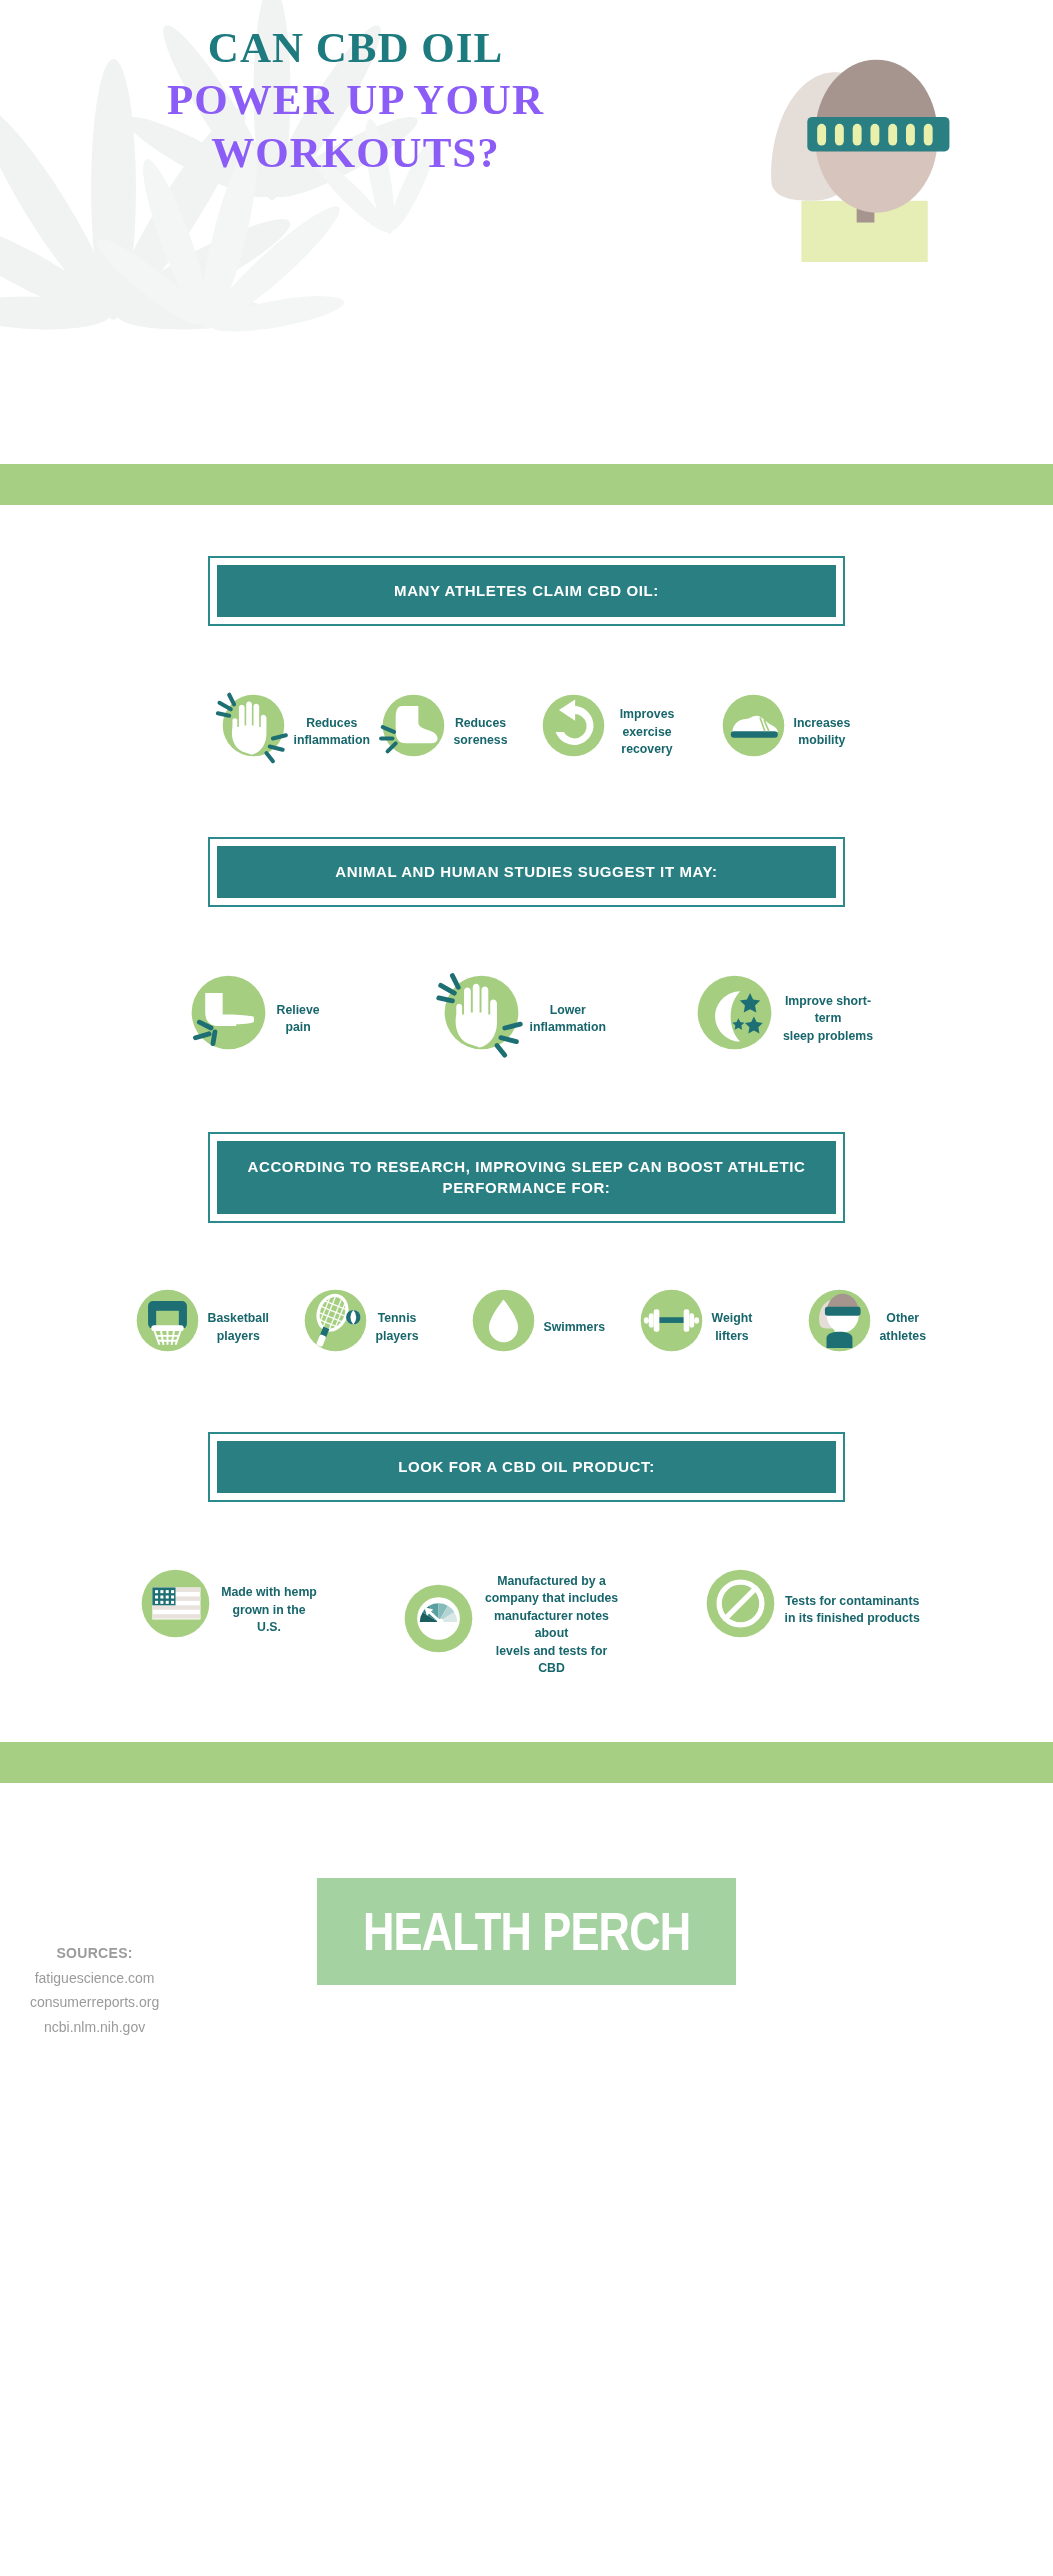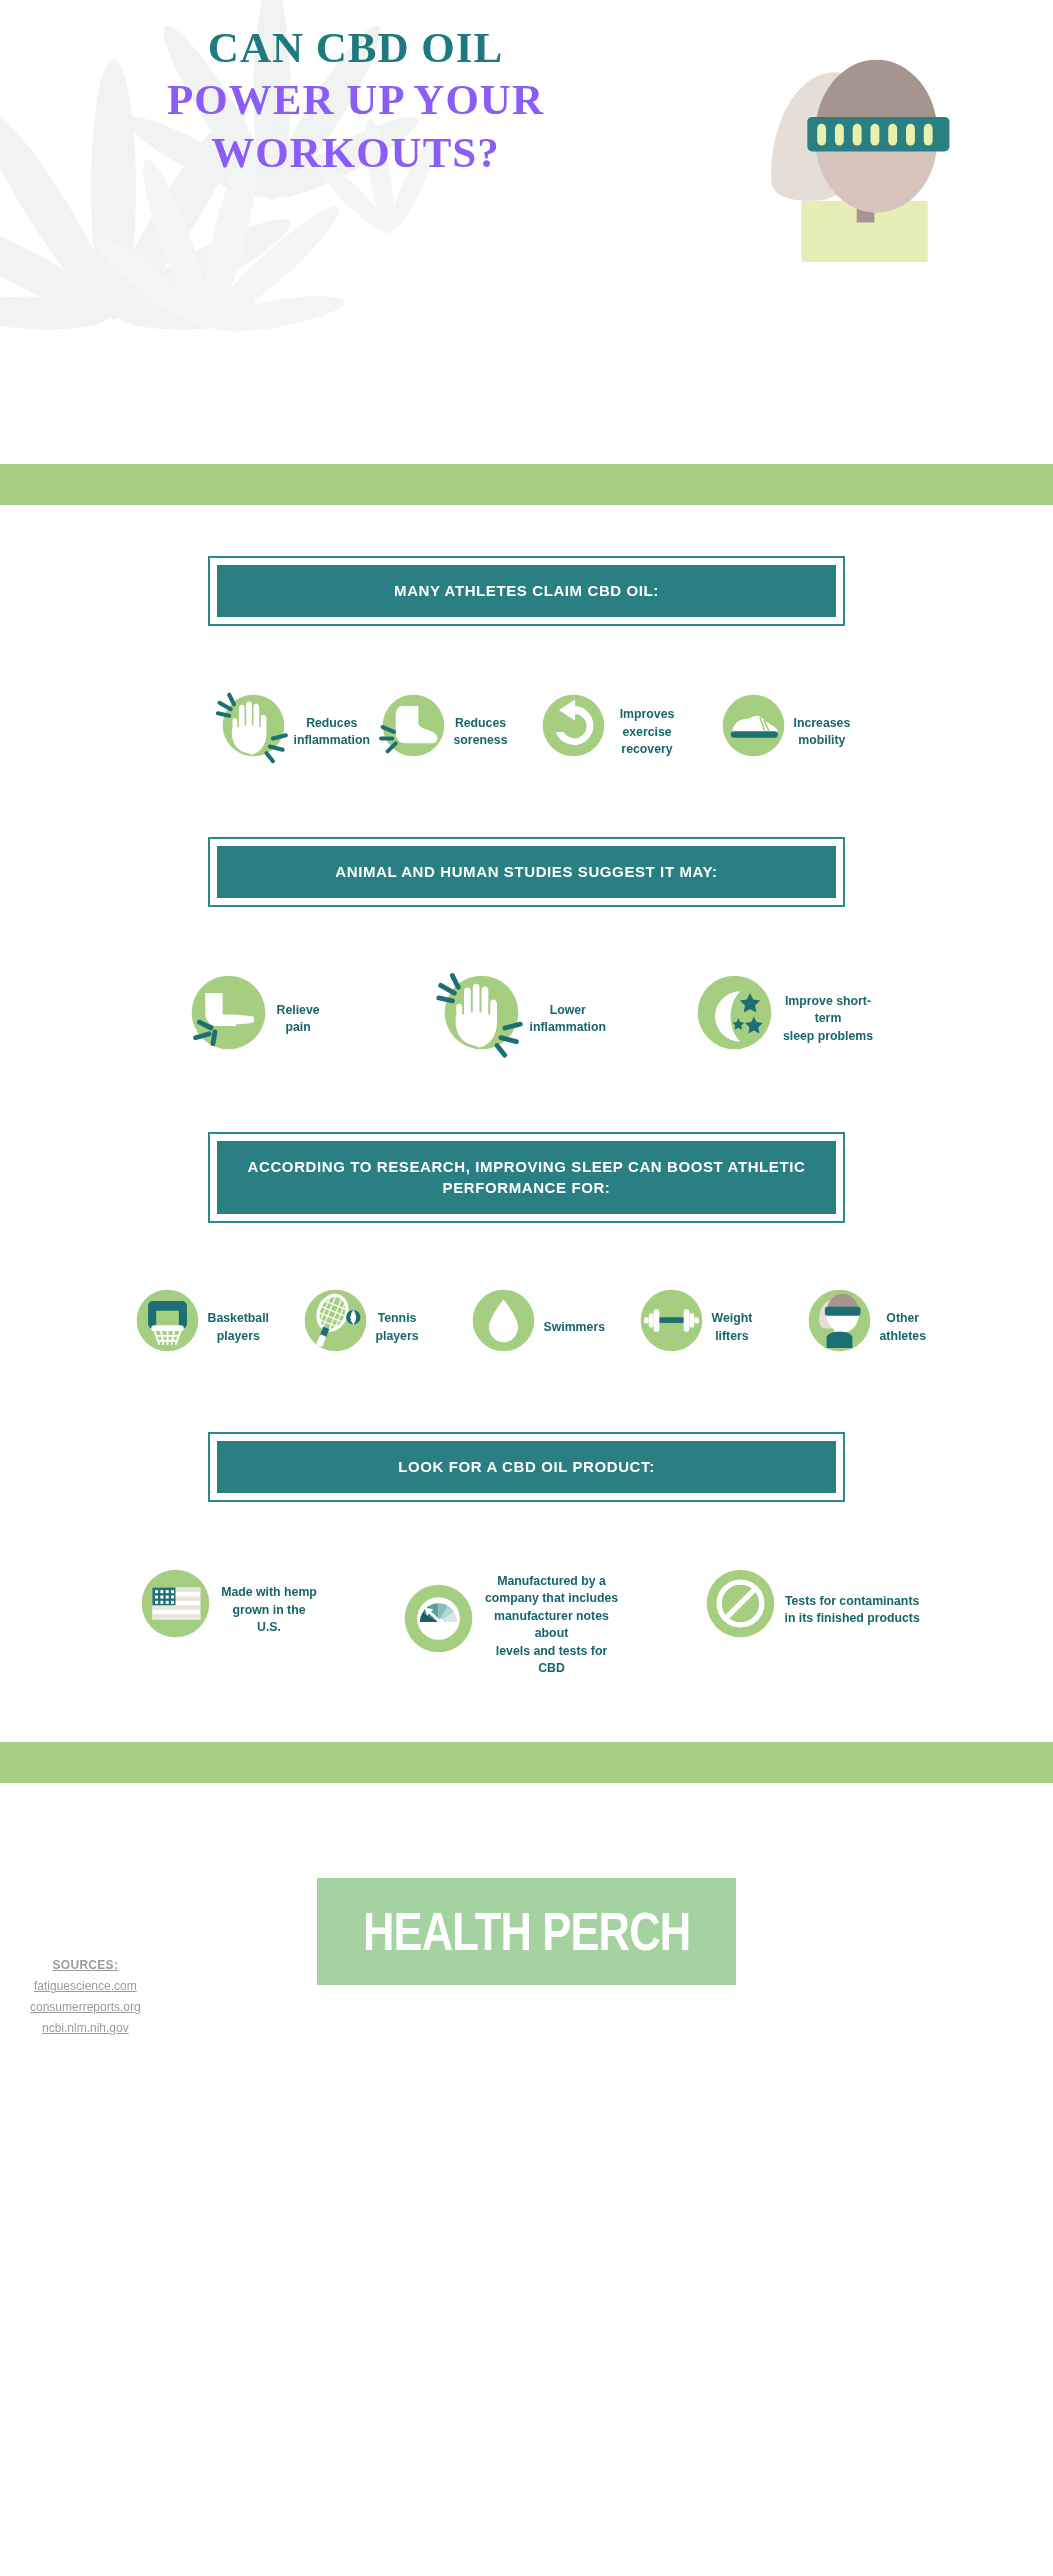--- a/index.html
+++ b/index.html
@@ -143,23 +143,22 @@
     font-size: 53px;
     letter-spacing: -1px;
     transform: scaleX(0.82);
   }
   .sources {
     position: absolute;
     left: 30px;
     bottom: 22px;
     color: #9b9b9b;
     font-family: "Liberation Sans", sans-serif;
-    font-size: 12px;
+    font-size: 14px;
     line-height: 1.75;
-    text-decoration: underline;
   }
   .sources-title { font-weight: bold; letter-spacing: 0.3px; }
 </style>
 </head>
 <body>
 
 <div class="page">
 
   <div class="header">
 

